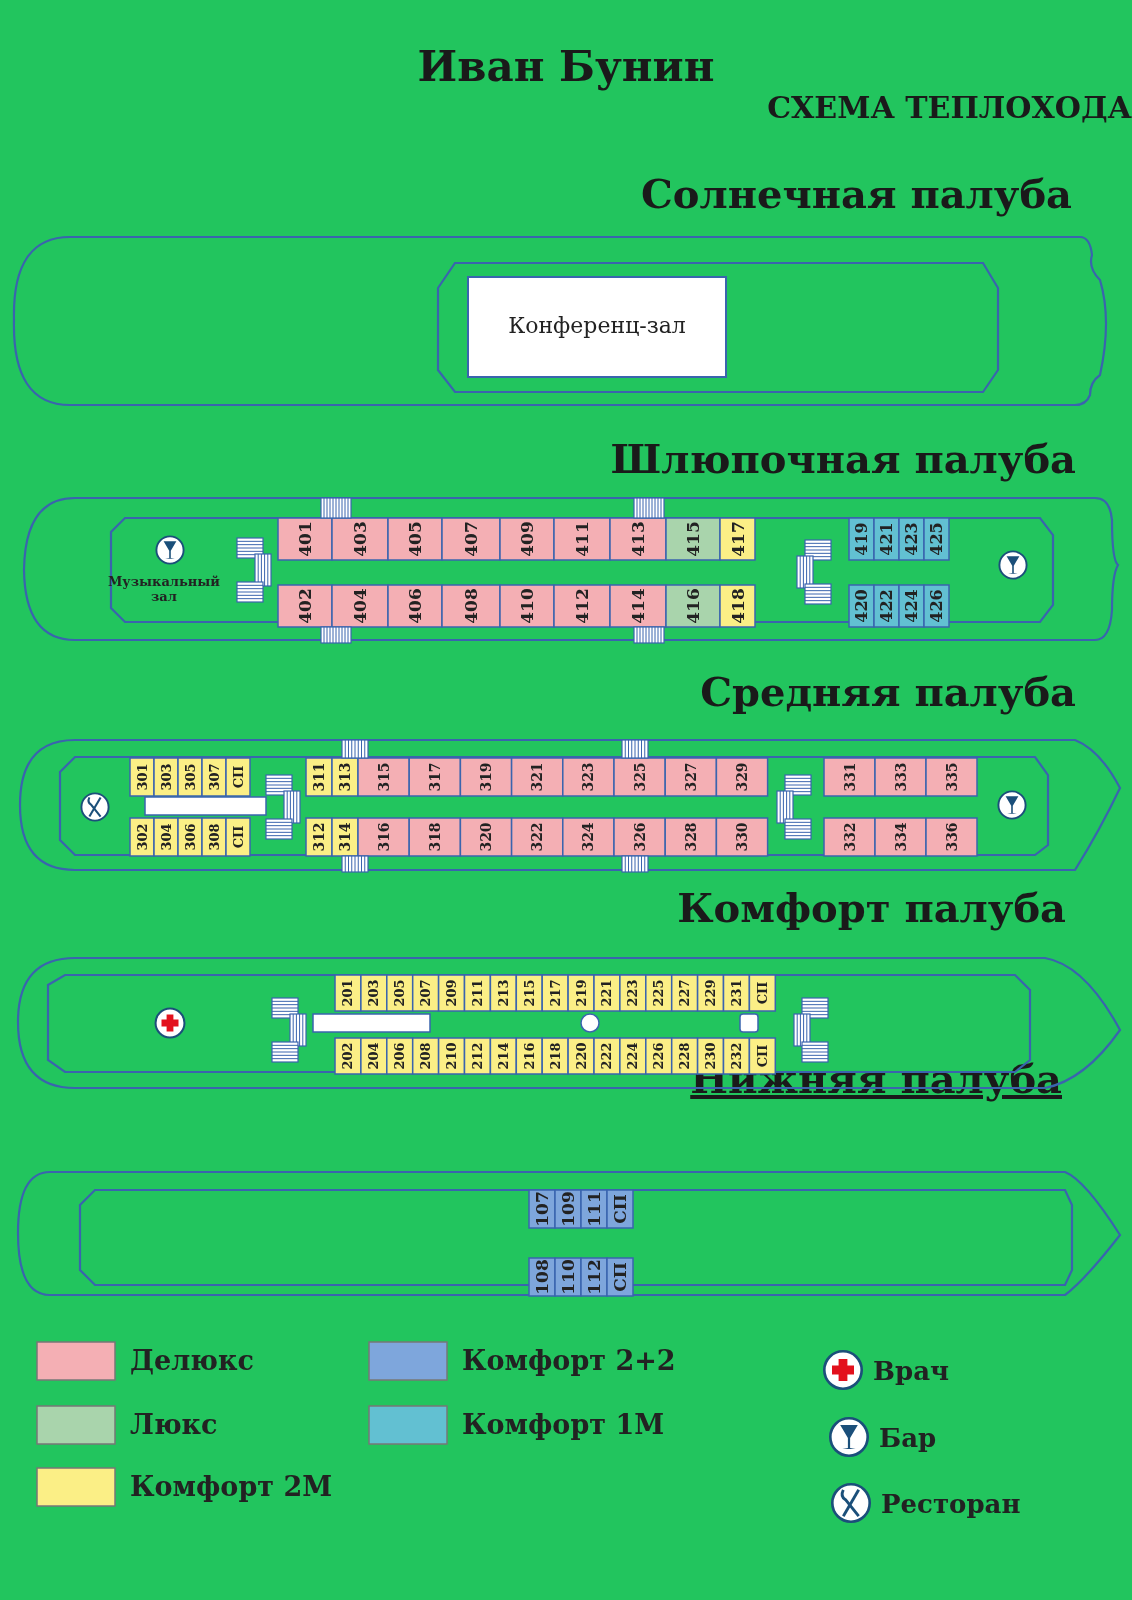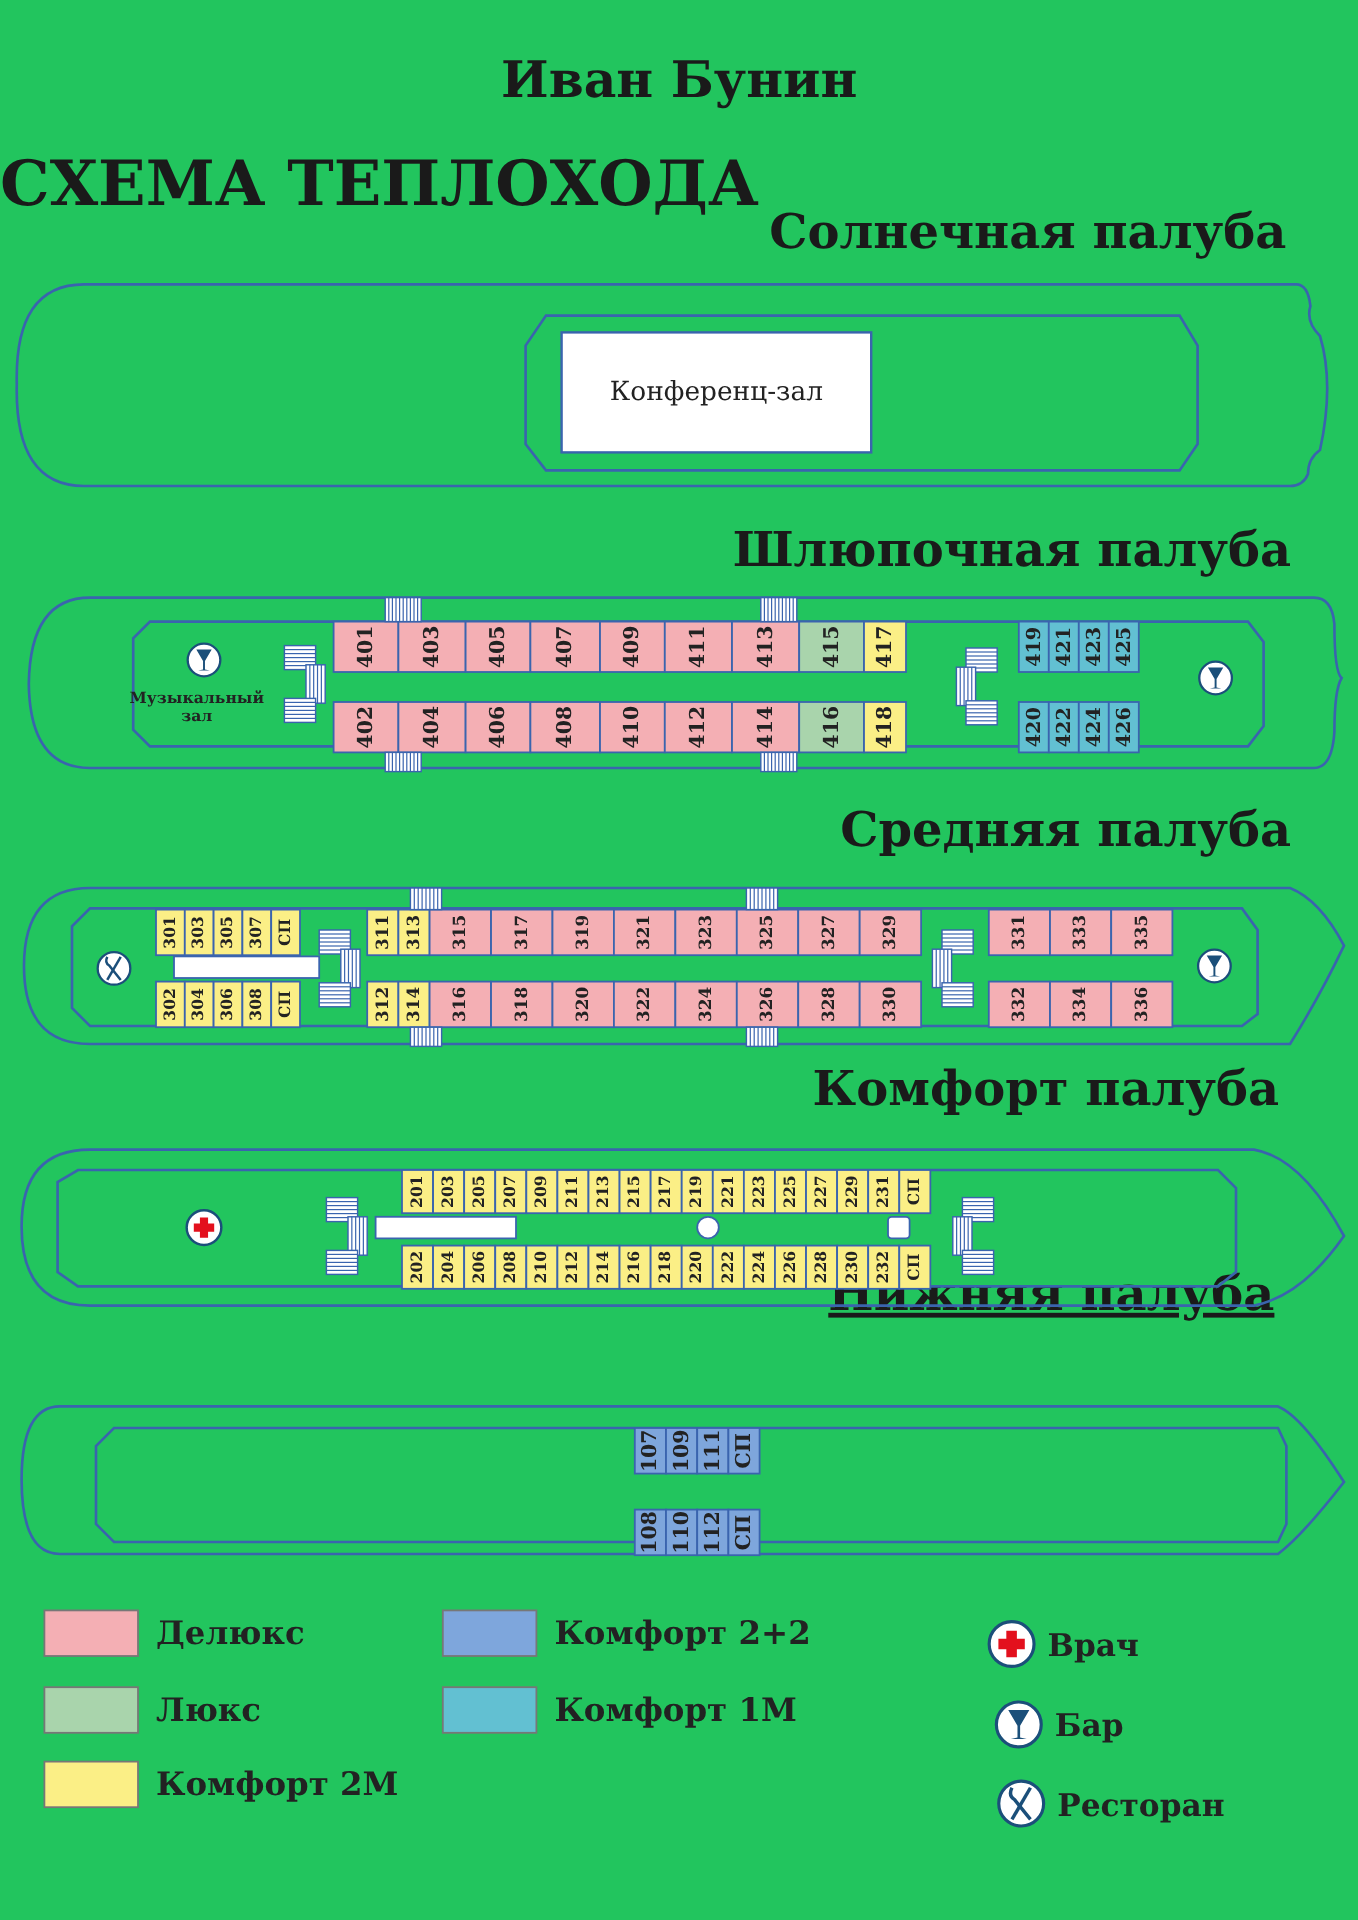--- a/index.html
+++ b/index.html
@@ -5,21 +5,21 @@
   body { margin:0; background:#fff; font-family:"DejaVu Serif", serif; }
   #page { position:relative; width:1132px; height:1600px; overflow:hidden; background:#22c55e; }
   .t { position:absolute; color:#1a1a1a; font-weight:bold; font-family:"DejaVu Serif", serif; }
   svg text { font-family:"DejaVu Serif", serif; }
 </style>
 </head>
 <body>
 
 <div id="page">
   <div class="t" style="left:0;width:1132px;text-align:center;top:42px;font-size:42px;">Иван Бунин</div>
-  <div class="t" style="left:0;width:1132px;text-align:left;top:123px;font-size:52px;">СХЕМА ТЕПЛОХОДА</div>
+  <div class="t" style="left:0;width:1132px;text-align:right;top:90px;font-size:30px;">СХЕМА ТЕПЛОХОДА</div>
 
   <div class="t" style="right:56px;top:435px;font-size:40px;">Шлюпочная палуба</div>
   <div class="t" style="right:60px;top:170px;font-size:40px;">Солнечная палуба</div>
   <div class="t" style="right:56px;top:668px;font-size:40px;margin-left:44px;">Средняя палуба</div>
   <div class="t" style="right:66px;top:884px;font-size:40px;">Комфорт палуба</div>
   <div class="t" style="right:70px;top:1055px;font-size:40px;text-decoration:underline;">Нижняя палуба</div>
 
   <svg id="plan" width="1132" height="1600" style="position:absolute;left:0;top:0;">
     <defs>
       <symbol id="sym-bar" viewBox="0 0 40 40">

